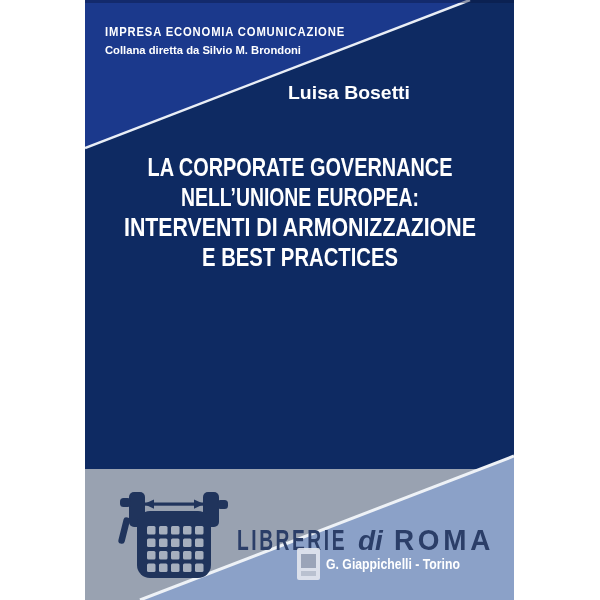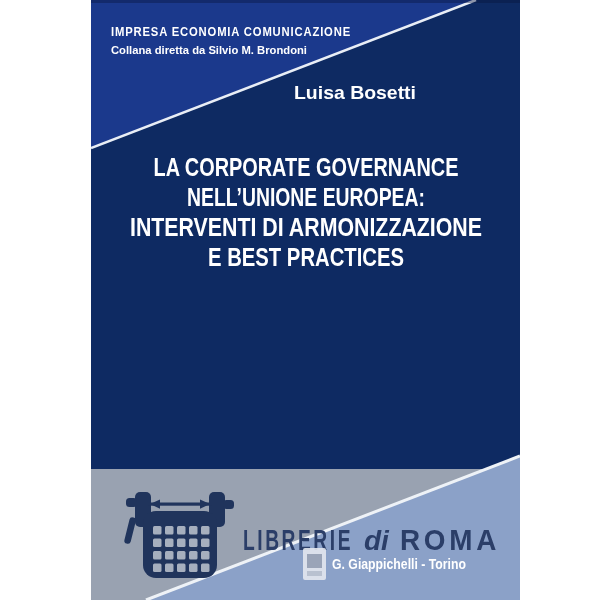--- a/index.html
+++ b/index.html
@@ -5,21 +5,21 @@
   html,body{margin:0;padding:0;background:#ffffff;}
   .stage{
     position:relative;
     width:600px;height:600px;
     background:#ffffff;
     overflow:hidden;
     font-family:"Liberation Sans", sans-serif;
   }
   .cover{
     position:absolute;
-    left:91px;top:0;
+    left:85px;top:0;
     width:405px;height:600px;text-align:center;
   }
   .cover svg{display:block;width:429px;height:600px;}
   .cover text{
     font-family:"Liberation Sans", sans-serif;
     font-weight:bold;
   }
   .fill-white{fill:#ffffff;}
   .fill-navy{fill:#2b3e68;}
   .di-italic{

